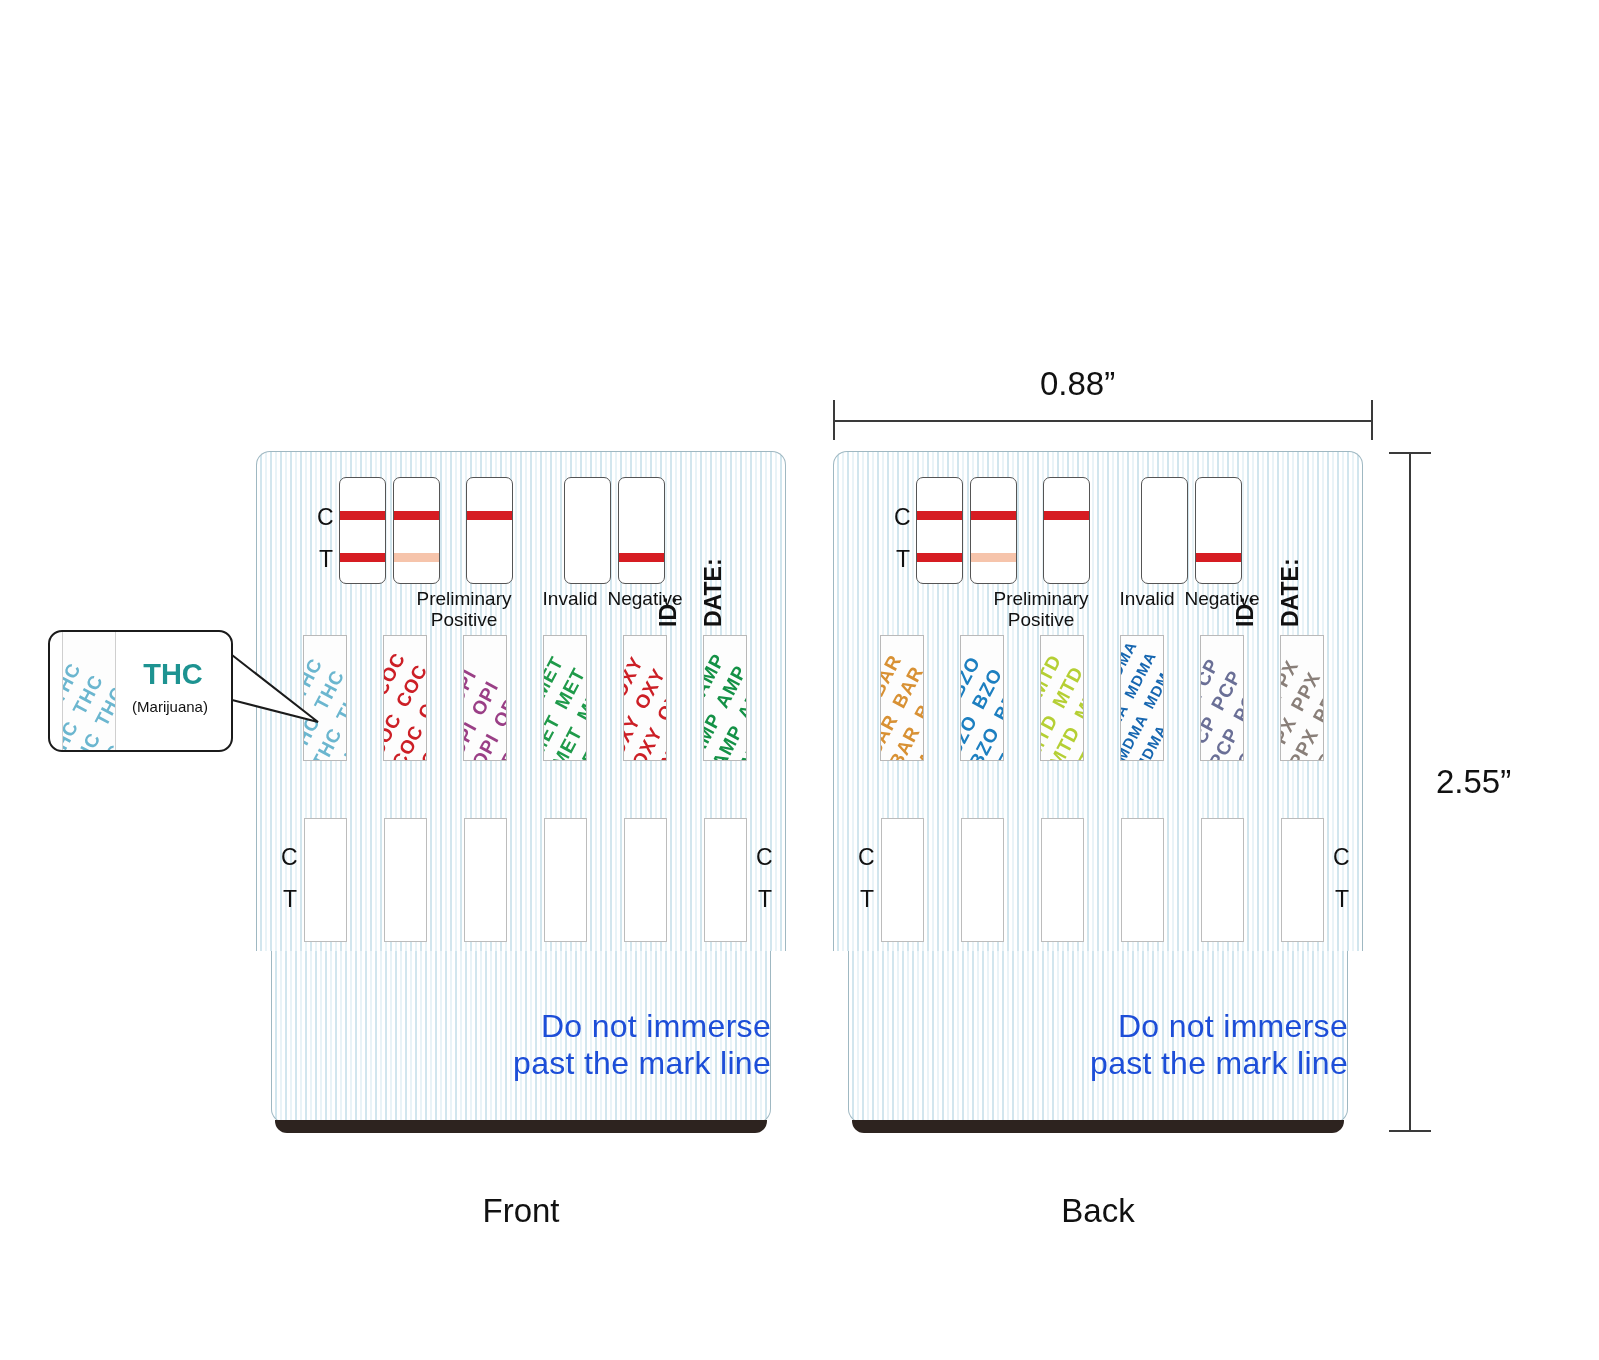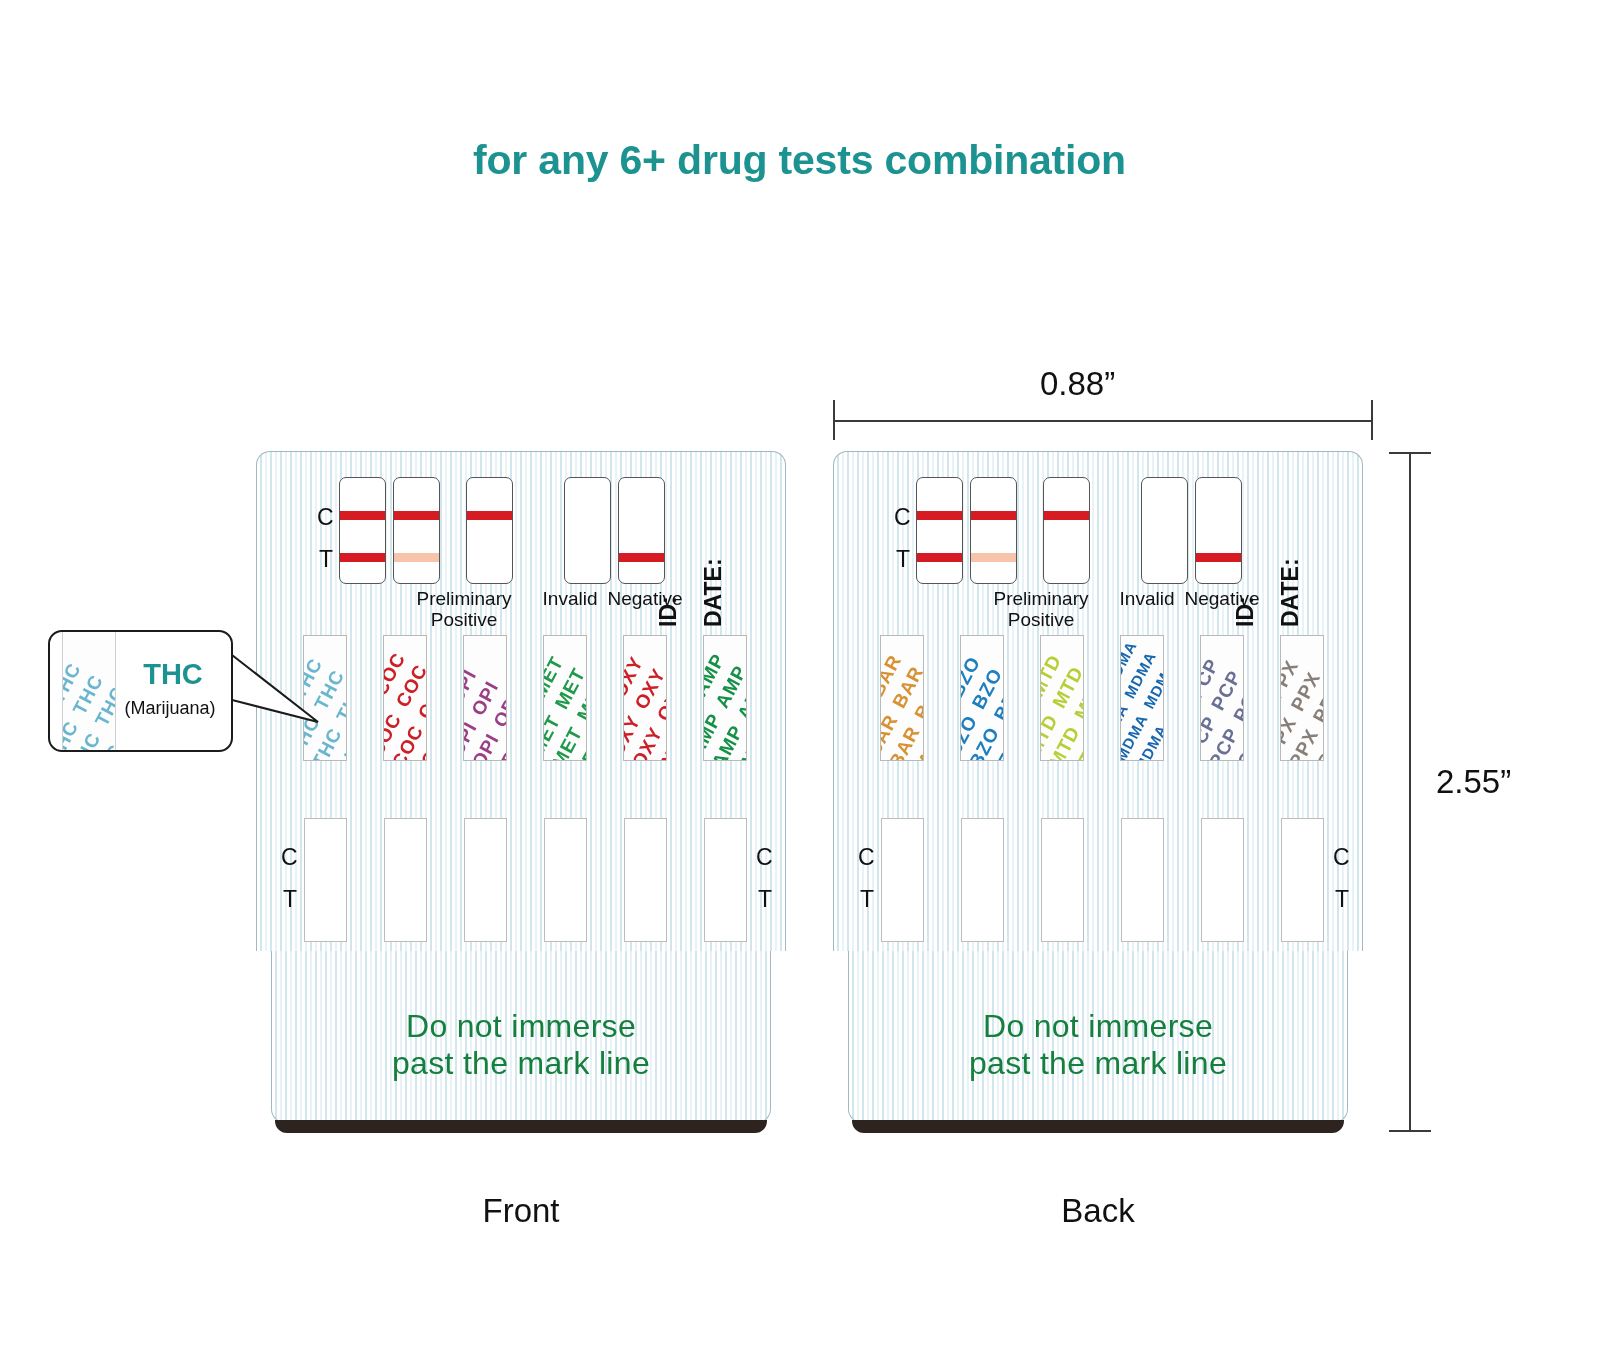--- a/index.html
+++ b/index.html
@@ -80,21 +80,21 @@
   .strip.sm .txt{font-size:15px;line-height:22px;left:-40px;}
 
   
   .lwin{
     position:absolute;width:43px;height:124px;background:#fff;
     border:1px solid #bcbcbc;box-sizing:border-box;
   }
   .lct{position:absolute;font-size:23px;color:#111;line-height:1;}
 
   .immerse{
-    position:absolute;text-align:center;font-size:32px;color:#15803d;
+    position:absolute;text-align:right;font-size:32px;color:#1d4ed8;
     line-height:1.16;letter-spacing:0.3px;
   }
 
   .sidecap{
     position:absolute;font-size:33px;color:#111;text-align:center;width:200px;
   }
 
   
   .dimline{position:absolute;background:#3a3a3a;}
   .dimtxt{position:absolute;font-size:33px;color:#111;white-space:nowrap;}
@@ -113,28 +113,27 @@
     position:absolute;left:-40px;top:-24px;width:140px;height:190px;
     transform:rotate(-62deg);color:#6bb6cf;
     font-size:19px;font-weight:bold;line-height:25px;letter-spacing:1px;word-spacing:4px;
   }
   .callout-title{
     position:absolute;left:64px;top:26px;width:118px;text-align:center;
     color:#1d9391;font-size:29px;font-weight:bold;
   }
   .callout-sub{
     position:absolute;left:54px;top:66px;width:132px;text-align:center;
-    color:#111;font-size:18px;
+    color:#111;font-size:15px;
   }
 </style>
 </head>
 <body>
 
 <div class="headline">
-  <span class="l2">for any 6+ drug tests combination</span>
 </div>
 
 <div>
   <div class="dimtxt" style="left:1040px;top:365px;">0.88”</div>
   <div class="dimline" style="left:833px;top:420px;width:540px;height:2px;"></div>
   <div class="dimline" style="left:833px;top:400px;width:2px;height:40px;"></div>
   <div class="dimline" style="left:1371px;top:400px;width:2px;height:40px;"></div>
 </div>
 
 <div>

